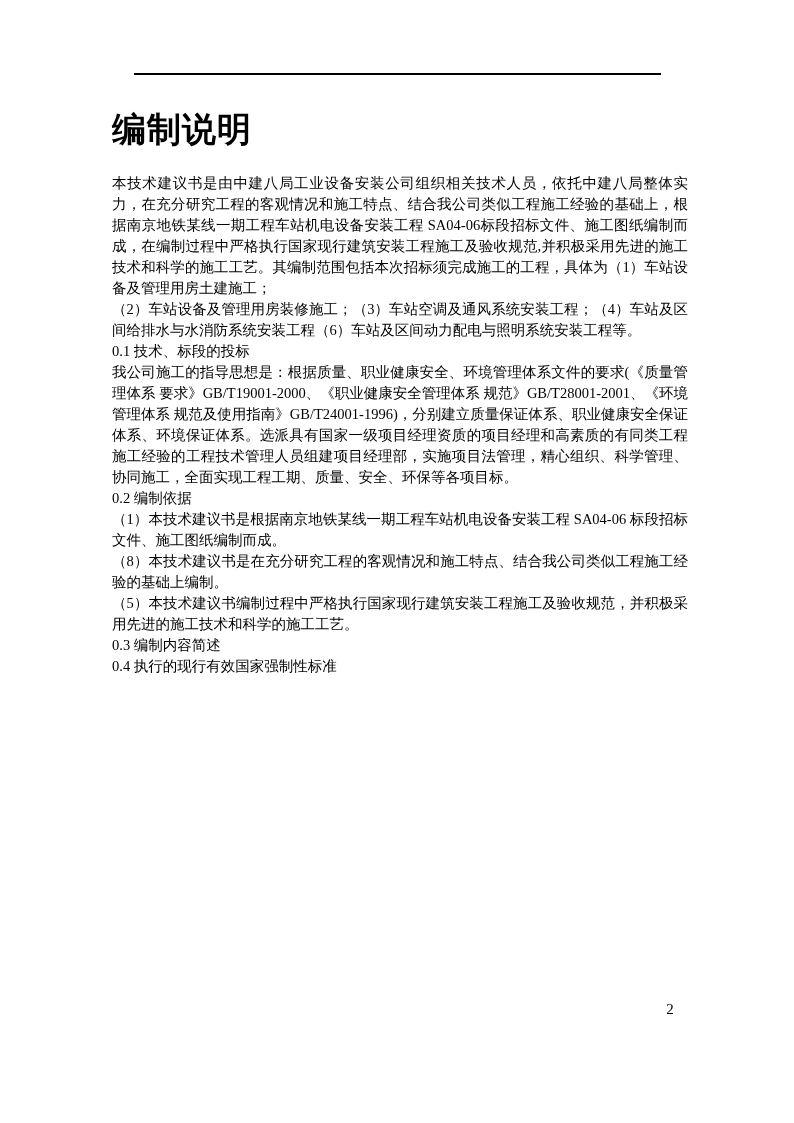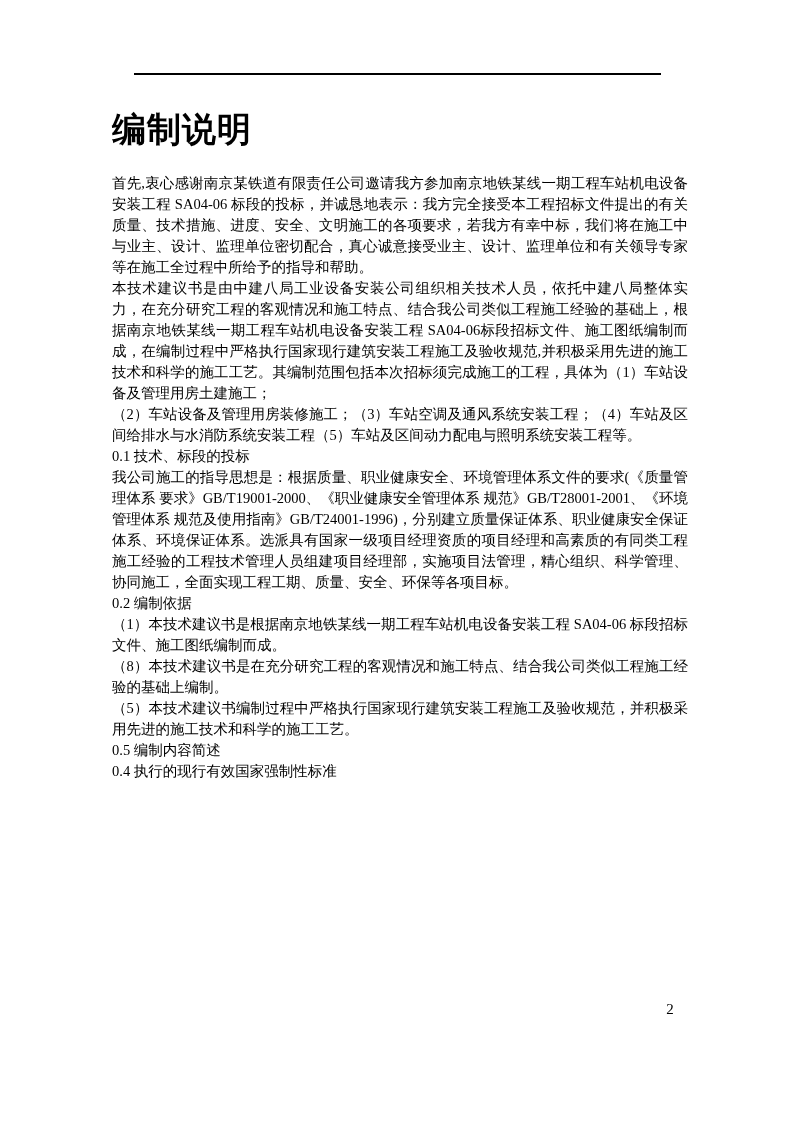--- a/index.html
+++ b/index.html
@@ -62,28 +62,27 @@
 </head>
 <body>
 
 <div class="page">
 
   <div class="header-rule"></div>
 
   <div class="content">
     <h1 class="doc-title">编制说明</h1>
 
-    <p class="para">首先,衷心感谢南京某铁道有限责任公司邀请我方参加南京地铁某线一期工程车站机电设备安装工程 SA04-06 标段的投标，并诚恳地表示：我方完全接受本工程招标文件提出的有关质量、技术措施、进度、安全、文明施工的各项要求，若我方有幸中标，我们将在施工中与业主、设计、监理单位密切配合，真心诚意接受业主、设计、监理单位和有关领导专家等在施工全过程中所给予的指导和帮助。</p>
     <p class="para">本技术建议书是由中建八局工业设备安装公司组织相关技术人员，依托中建八局整体实力，在充分研究工程的客观情况和施工特点、结合我公司类似工程施工经验的基础上，根据南京地铁某线一期工程车站机电设备安装工程 SA04-06标段招标文件、施工图纸编制而成，在编制过程中严格执行国家现行建筑安装工程施工及验收规范,并积极采用先进的施工技术和科学的施工工艺。其编制范围包括本次招标须完成施工的工程，具体为（1）车站设备及管理用房土建施工；</p>
-    <p class="para">（2）车站设备及管理用房装修施工；（3）车站空调及通风系统安装工程；（4）车站及区间给排水与水消防系统安装工程（5）车站及区间动力配电与照明系统安装工程等。</p>
+    <p class="para">（2）车站设备及管理用房装修施工；（3）车站空调及通风系统安装工程；（4）车站及区间给排水与水消防系统安装工程（6）车站及区间动力配电与照明系统安装工程等。</p>
     <p class="heading">0.1 技术、标段的投标</p>
     <p class="para">我公司施工的指导思想是：根据质量、职业健康安全、环境管理体系文件的要求(《质量管理体系 要求》GB/T19001-2000、《职业健康安全管理体系 规范》GB/T28001-2001、《环境管理体系 规范及使用指南》GB/T24001-1996)，分别建立质量保证体系、职业健康安全保证体系、环境保证体系。选派具有国家一级项目经理资质的项目经理和高素质的有同类工程施工经验的工程技术管理人员组建项目经理部，实施项目法管理，精心组织、科学管理、协同施工，全面实现工程工期、质量、安全、环保等各项目标。</p>
     <p class="heading">0.2 编制依据</p>
     <p class="para">（1）本技术建议书是根据南京地铁某线一期工程车站机电设备安装工程 SA04-06 标段招标文件、施工图纸编制而成。</p>
     <p class="para">（8）本技术建议书是在充分研究工程的客观情况和施工特点、结合我公司类似工程施工经验的基础上编制。</p>
     <p class="para">（5）本技术建议书编制过程中严格执行国家现行建筑安装工程施工及验收规范，并积极采用先进的施工技术和科学的施工工艺。</p>
-    <p class="heading">0.5 编制内容简述</p>
+    <p class="heading">0.3 编制内容简述</p>
     <p class="heading">0.4 执行的现行有效国家强制性标准</p>
   </div>
 
   <div class="page-number">2</div>
 
 </div>
 
 </body></html>

